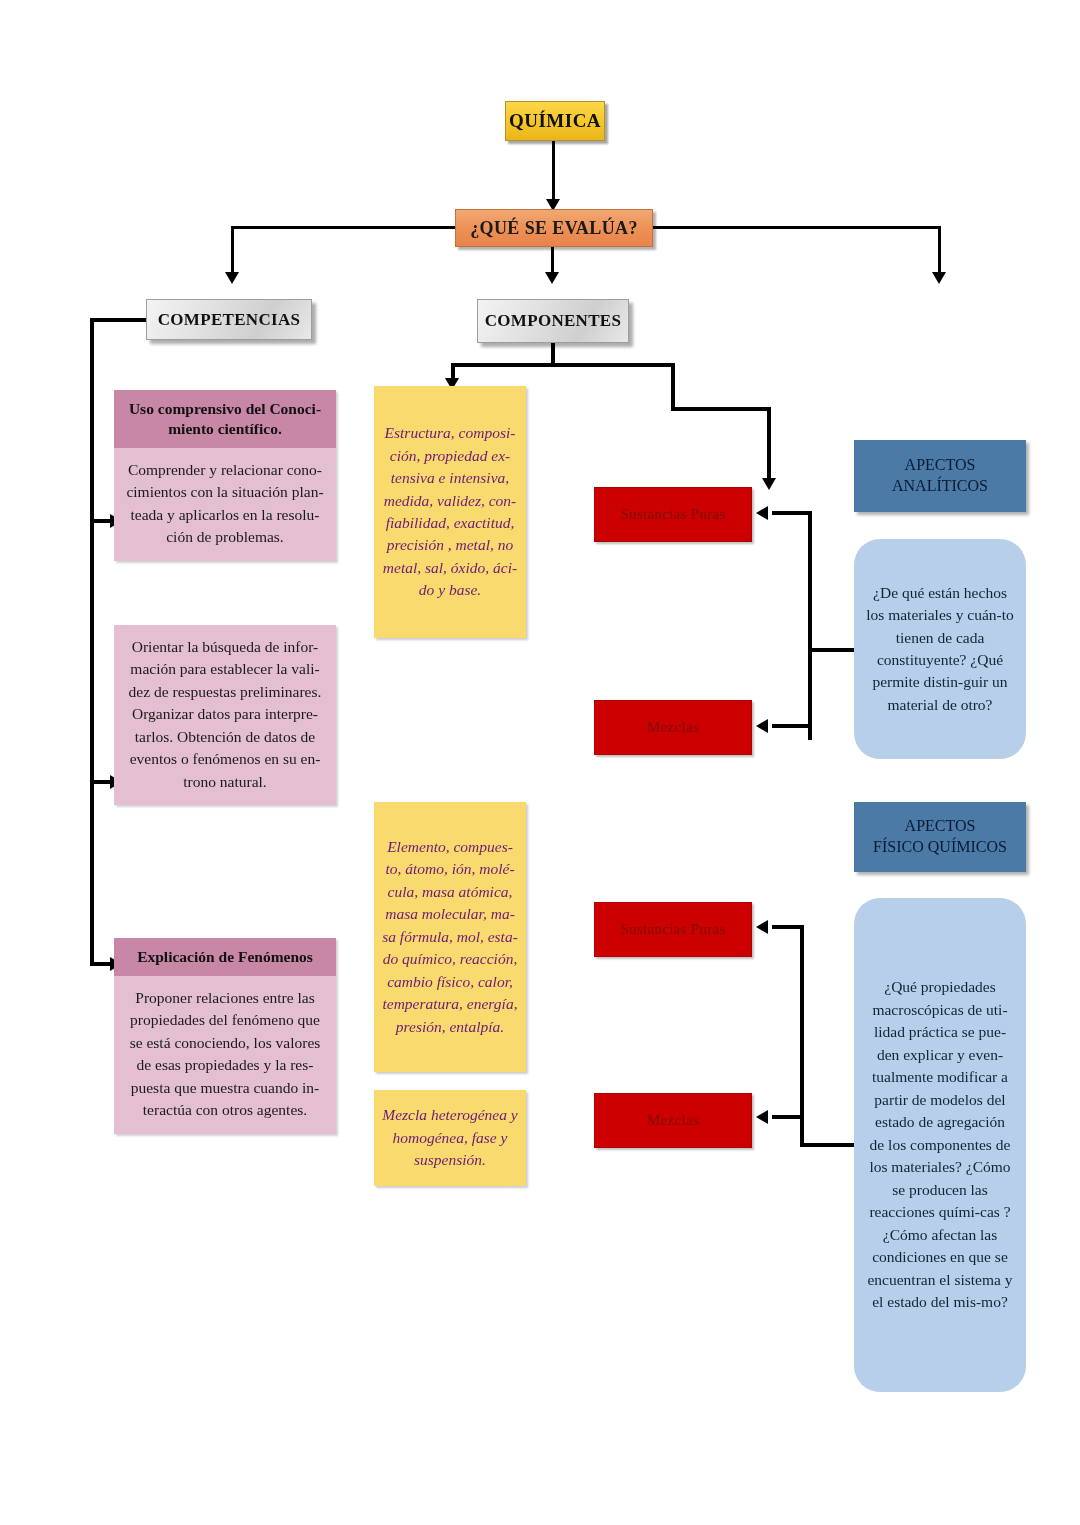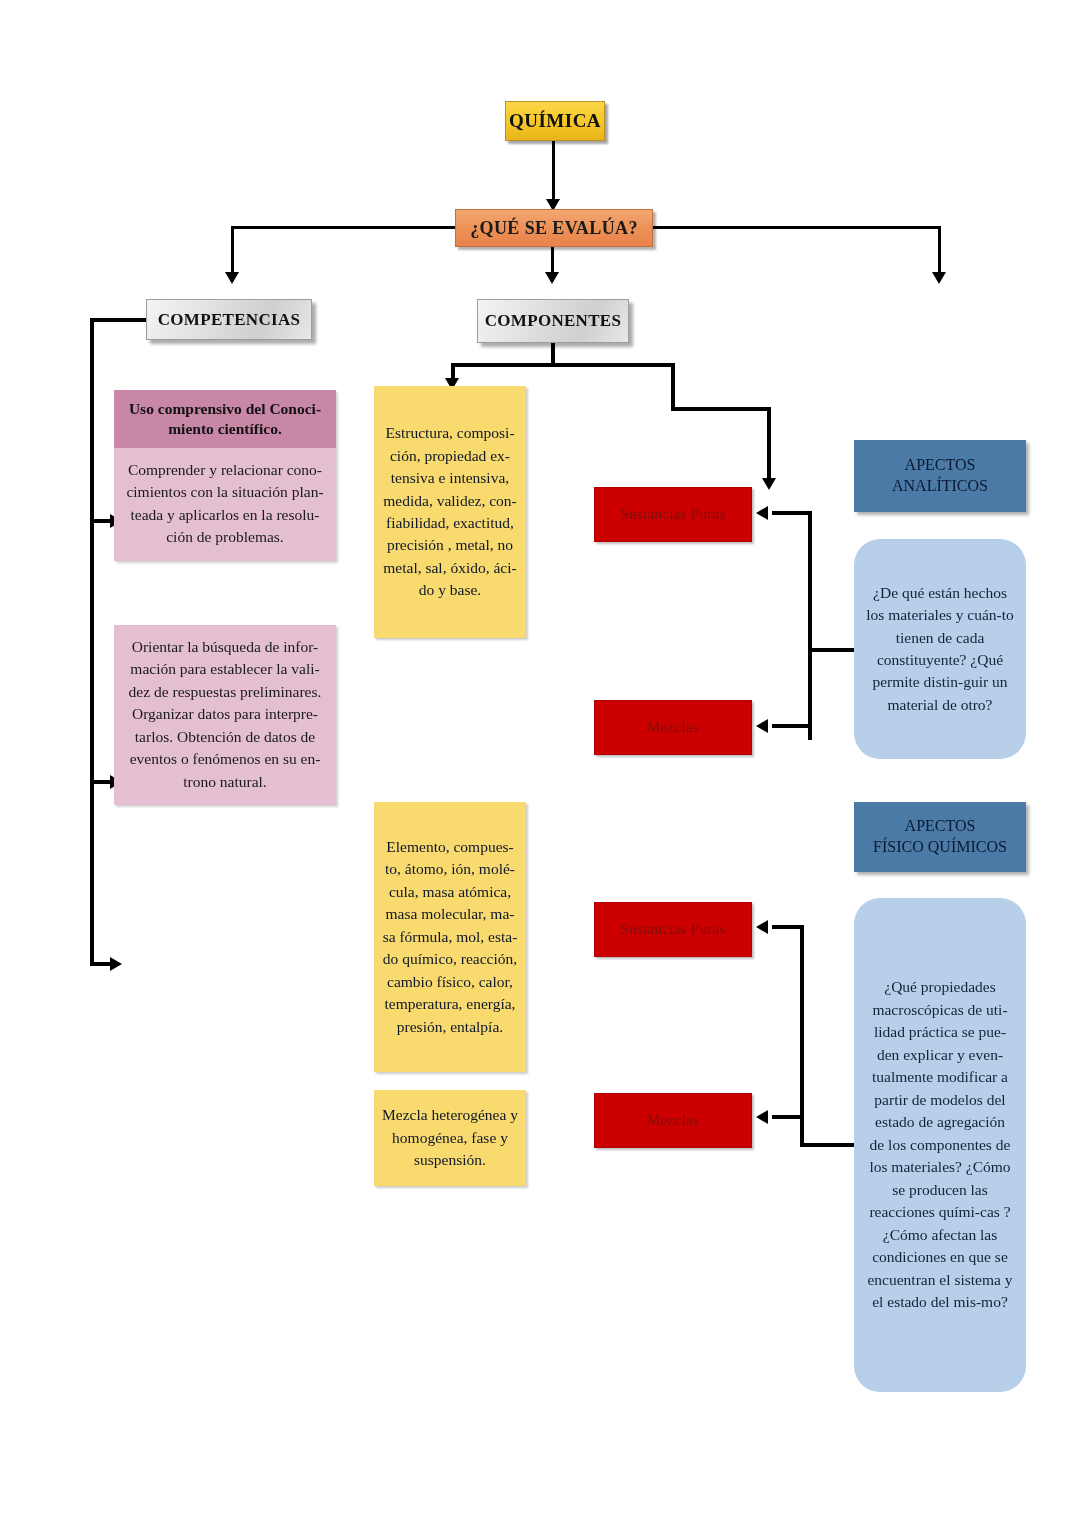--- a/index.html
+++ b/index.html
@@ -42,23 +42,23 @@
              box-shadow:2px 2px 2px rgba(0,0,0,.18);}
   .pink-head{background:#c887a6;color:#111;font-weight:bold;font-size:15.5px;
              text-align:center;line-height:1.28;padding:9px 10px 9px;
              box-sizing:border-box;}
   .pink-body{background:#e4bfd1;color:#1a1a1a;font-size:15.5px;
              text-align:center;line-height:1.45;padding:11px 9px 12px;
              box-sizing:border-box;}
 
   
   .ycard{position:absolute;z-index:3;box-sizing:border-box;
-    background:#f8da6e;color:#0f172a;font-size:15.5px;line-height:1.45;
+    background:#f8da6e;color:#701a75;font-size:15.5px;line-height:1.45;
     text-align:center;display:flex;align-items:center;justify-content:center;
-    padding:10px 8px;box-shadow:2px 2px 2px rgba(0,0,0,.2);}
+    padding:10px 8px;box-shadow:2px 2px 2px rgba(0,0,0,.2);font-style:italic;}
 
   
   .red{position:absolute;z-index:3;box-sizing:border-box;
     background:#cc0000;border:1px solid #b00000;
     color:#7e0d09;font-size:15px;letter-spacing:.3px;
     display:flex;align-items:center;justify-content:center;text-align:center;
     box-shadow:2px 2px 2px rgba(0,0,0,.25);}
 
   
   .blue-head{position:absolute;z-index:3;box-sizing:border-box;
@@ -128,20 +128,24 @@
 
   <div class="pink-card" style="left:114px;top:390px;width:222px;">
     <div class="pink-head">Uso comprensivo del Conoci-miento científico.</div>
     <div class="pink-body">Comprender y relacionar cono-cimientos con la situación plan-teada y aplicarlos en la resolu-ción de problemas.</div>
   </div>
 
   <div class="pink-card" style="left:114px;top:625px;width:222px;">
     <div class="pink-body">Orientar la búsqueda de infor-mación para establecer la vali-dez de respuestas preliminares. Organizar datos para interpre-tarlos. Obtención de datos de eventos o fenómenos en su en-trono natural.</div>
   </div>
 
+  <div class="pink-card" style="left:114px;top:938px;width:222px;">
+    <div class="pink-head">Explicación de Fenómenos</div>
+    <div class="pink-body">Proponer relaciones entre las propiedades del fenómeno  que se está conociendo, los valores de esas propiedades y la res-puesta que muestra cuando in-teractúa con otros agentes.</div>
+  </div>
 
   <div class="ln" style="left:551px;top:343px;width:4px;height:22px;"></div>
   <div class="ln" style="left:451px;top:363px;width:224px;height:4px;"></div>
   <div class="ln" style="left:451px;top:363px;width:4px;height:18px;"></div>
   <div class="arrow arrow-down" style="left:445px;top:378px;"></div>
 
   <div class="ln" style="left:671px;top:363px;width:4px;height:48px;"></div>
   <div class="ln" style="left:671px;top:407px;width:100px;height:4px;"></div>
   <div class="ln" style="left:767px;top:407px;width:4px;height:74px;"></div>
   <div class="arrow arrow-down" style="left:762px;top:478px;"></div>

